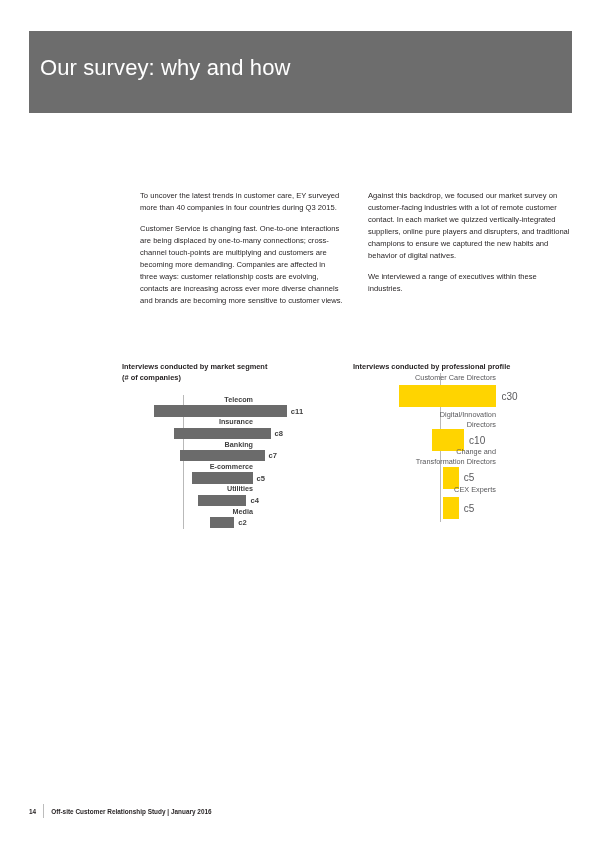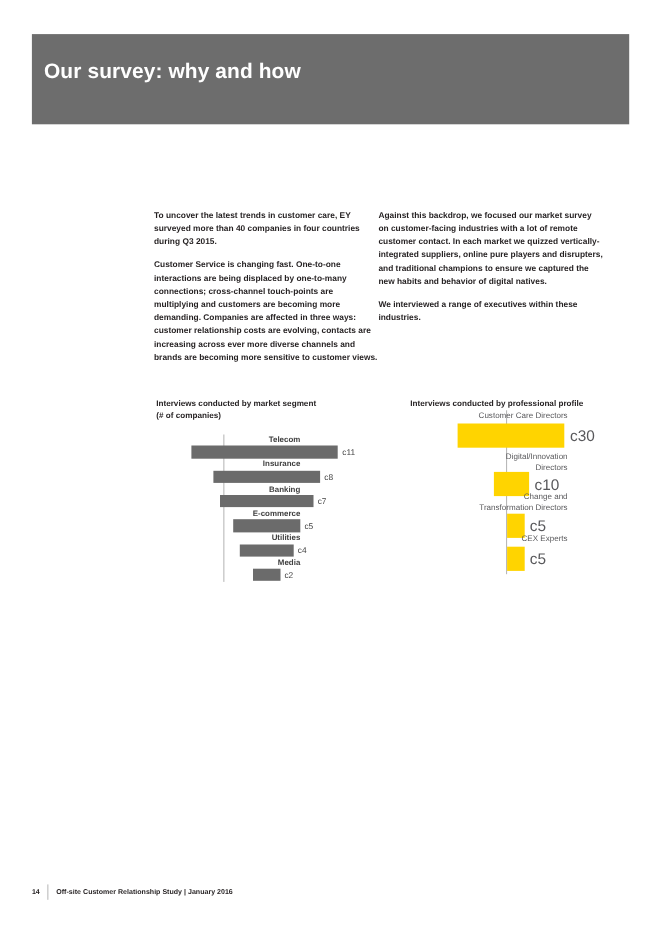--- a/index.html
+++ b/index.html
@@ -22,53 +22,53 @@
     top: 31px;
     width: 543px;
     height: 82px;
     background: #6d6d6d;
   }
   #page-title {
     position: absolute;
     left: 11px;
     top: 24px;
     color: #ffffff;
-    font-size: 19px;
-    font-weight: 700;
+    font-size: 22px;
+    font-weight: 400;
     letter-spacing: 0.1px;
     white-space: nowrap;
     font-family: "Liberation Sans", sans-serif;
   }
 
   
   #body-columns {
     position: absolute;
     left: 140px;
     top: 190px;
     width: 432px;
     display: flex;
-    font-weight: bold;
+    gap: 24px;
   }
   .body-col {
     width: 204px;
   }
   .body-para {
     font-size: 7.6px;
     line-height: 12.05px;
     color: #231f20;
     margin: 0 0 9px 0;
     text-align: left;
     letter-spacing: 0.01px;
   }
   .body-para:last-child { margin-bottom: 0; }
 
   
   #charts-row {
     position: absolute;
-    left: 142px;
+    left: 122px;
     top: 362px;
     width: 440px;
     display: flex;
     gap: 20px;
   }
   .chart-block { position: relative; }
   .chart-block.left  { width: 212px; }
   .chart-block.right { width: 210px; }
 
   .chart-title {
@@ -129,27 +129,27 @@
     padding-left: 2px;
   }
   .bar {
     height: 12px;
   }
   .plot.left  .bar { background: #6b6b6b; height: 11.5px; }
   .plot.right .bar { background: #ffd400; height: 22px; }
 
   .bar-value {
     font-size: 7.6px;
-    font-weight: normal;
+    font-weight: bold;
     color: #3f3f3f;
     margin-left: 4px;
     white-space: nowrap;
   }
   .plot.right .bar-value {
-    font-size: 14px;
+    font-size: 10px;
     font-weight: normal;
     color: #58585b;
     margin-left: 5px;
   }
 
   
   #footer {
     position: absolute;
     left: 29px;
     bottom: 30px;

